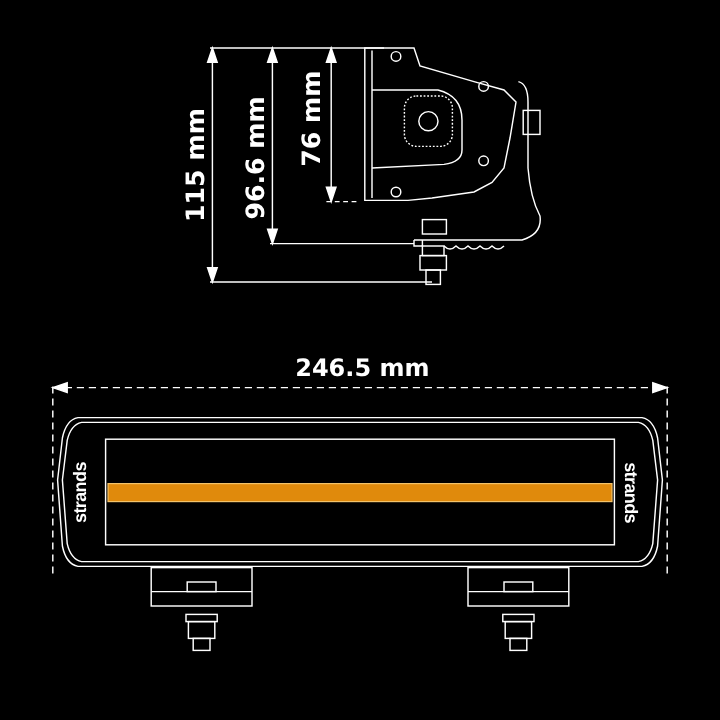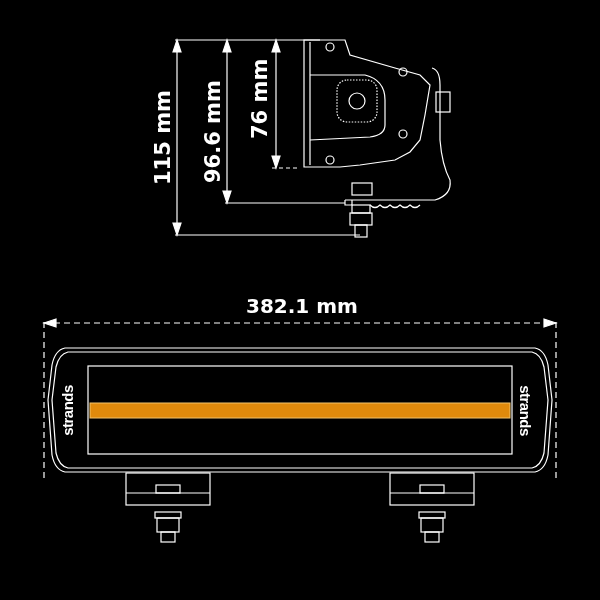--- a/index.html
+++ b/index.html
@@ -72,17 +72,17 @@
     <rect x="419" y="512" width="26" height="6"></rect>
     <rect x="421" y="518" width="22" height="14"></rect>
     <rect x="425" y="532" width="14" height="10"></rect>
   </g>
   <rect x="90" y="403" width="420" height="15" fill="#e08a0c" stroke="#f3c36a" stroke-width="1"></rect>
 </svg>
 
 <div class="lbl vert" style="left:118px;top:128px;width:90px;font-size:21px;">115 mm</div>
 <div class="lbl vert" style="left:158px;top:116px;width:110px;font-size:21px;">96.6 mm</div>
 <div class="lbl vert" style="left:225px;top:92px;width:70px;font-size:21px;">76 mm</div>
-<div class="lbl" style="left:246px;top:294px;font-size:20px;">382.1 mm</div>
+<div class="lbl" style="left:246px;top:294px;font-size:20px;">246.5 mm</div>
 
 <div class="brand" style="left:42px;top:402px;transform:rotate(-90deg);">strands</div>
 <div class="brand" style="left:500px;top:402px;transform:rotate(90deg);">strands</div>
 </div>
 
 </body></html>

